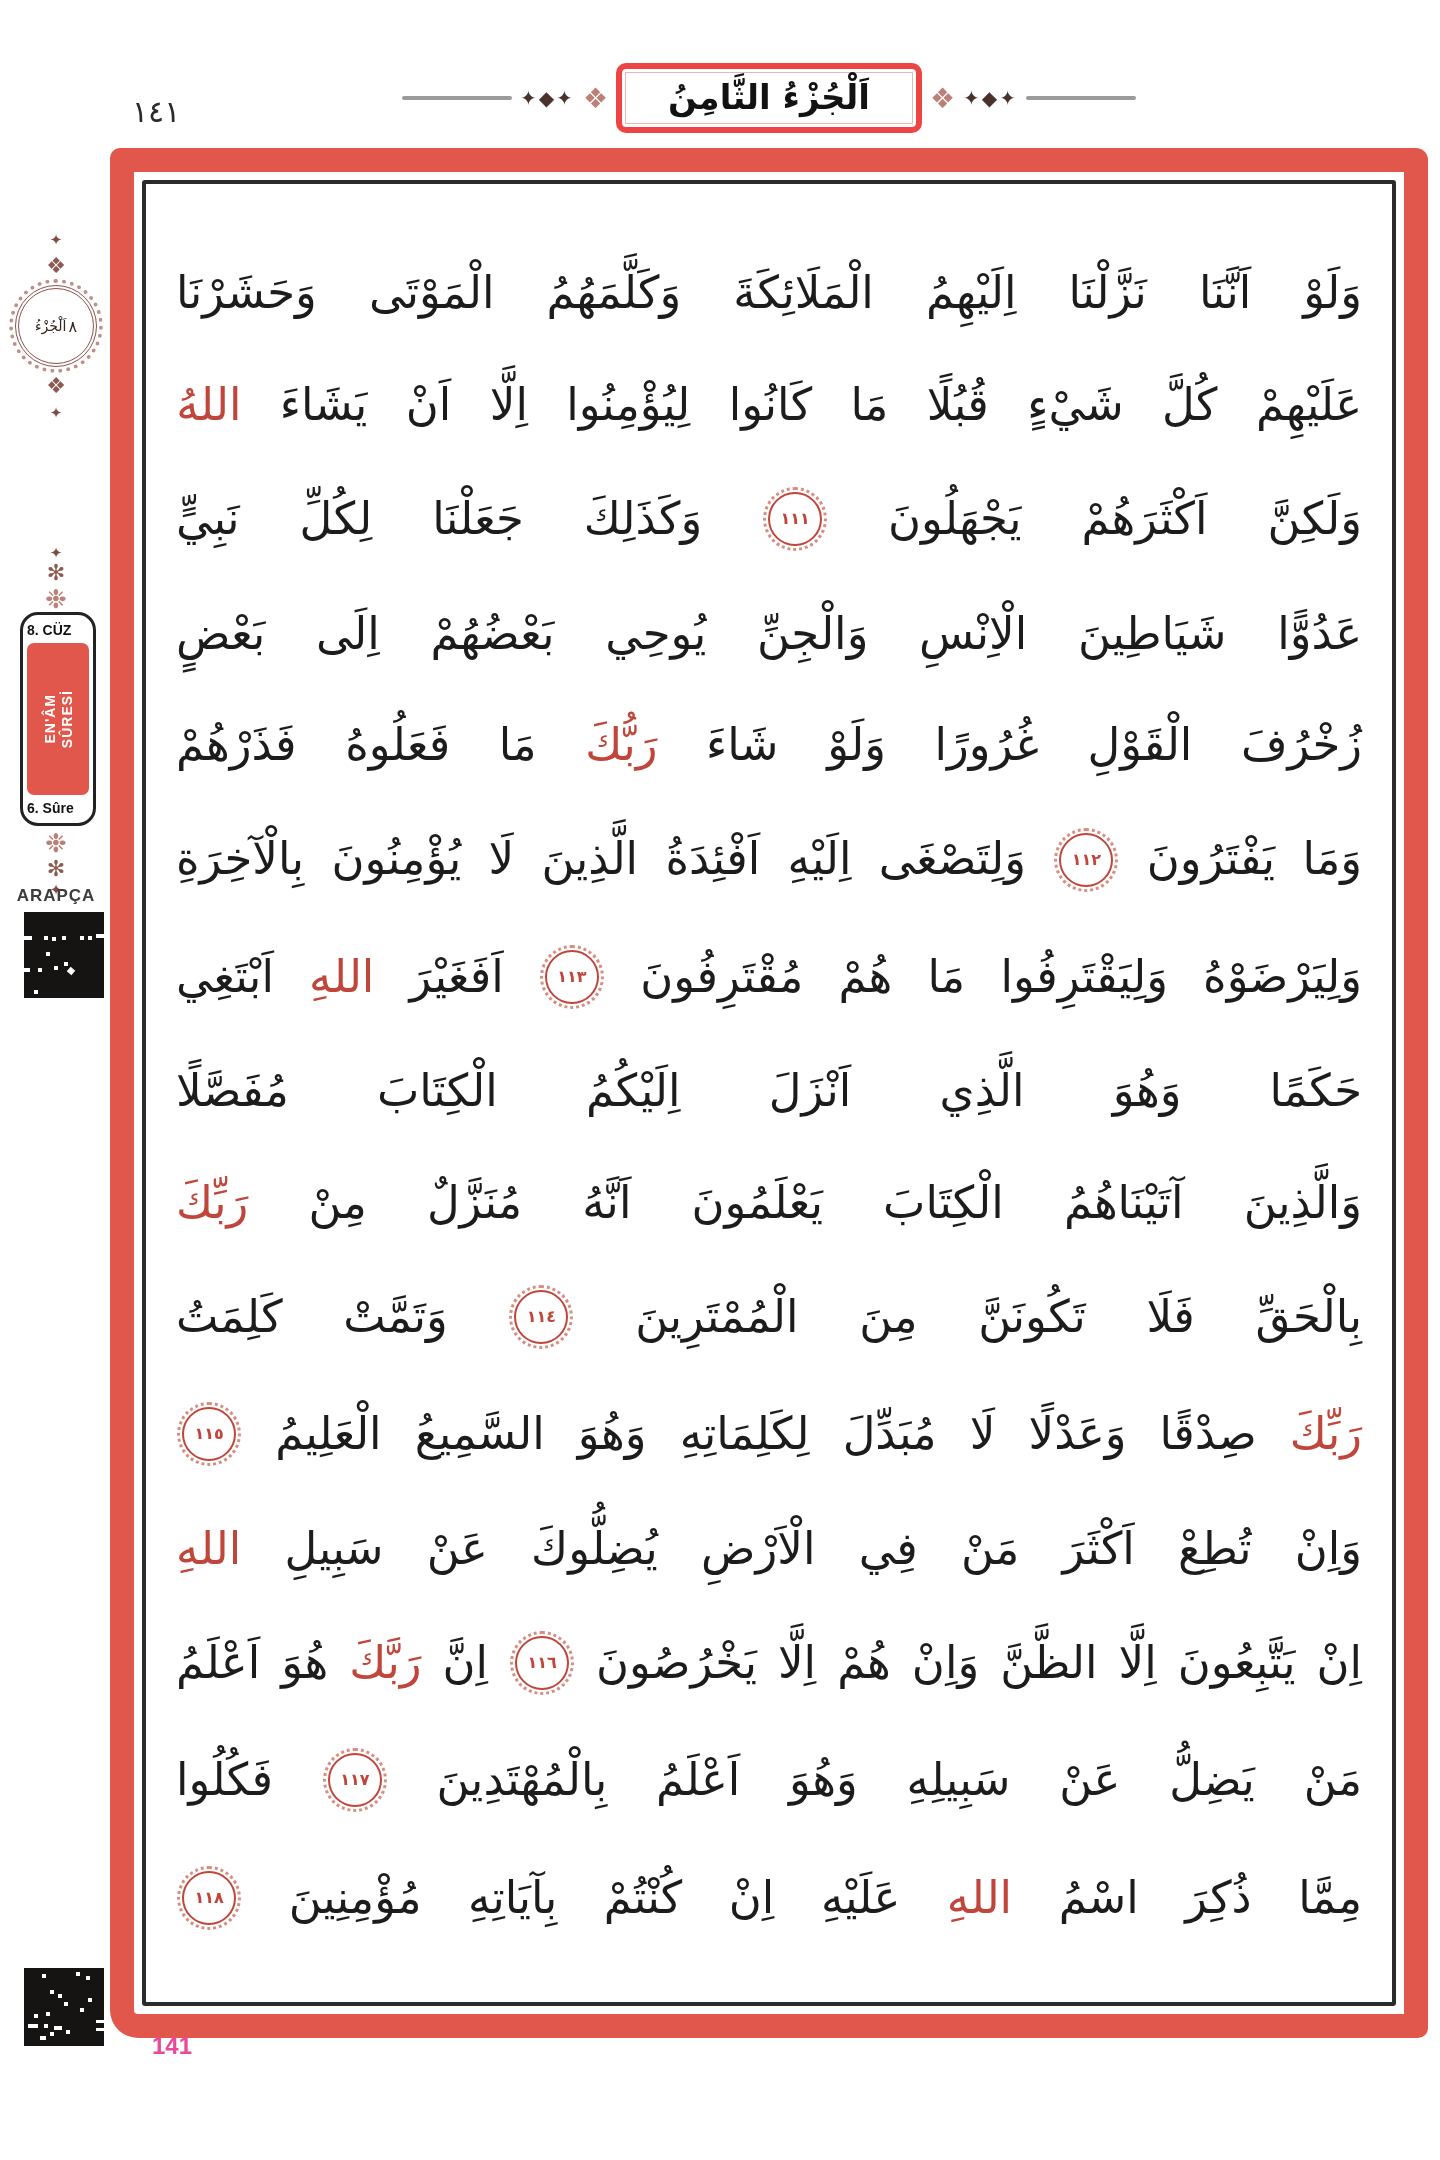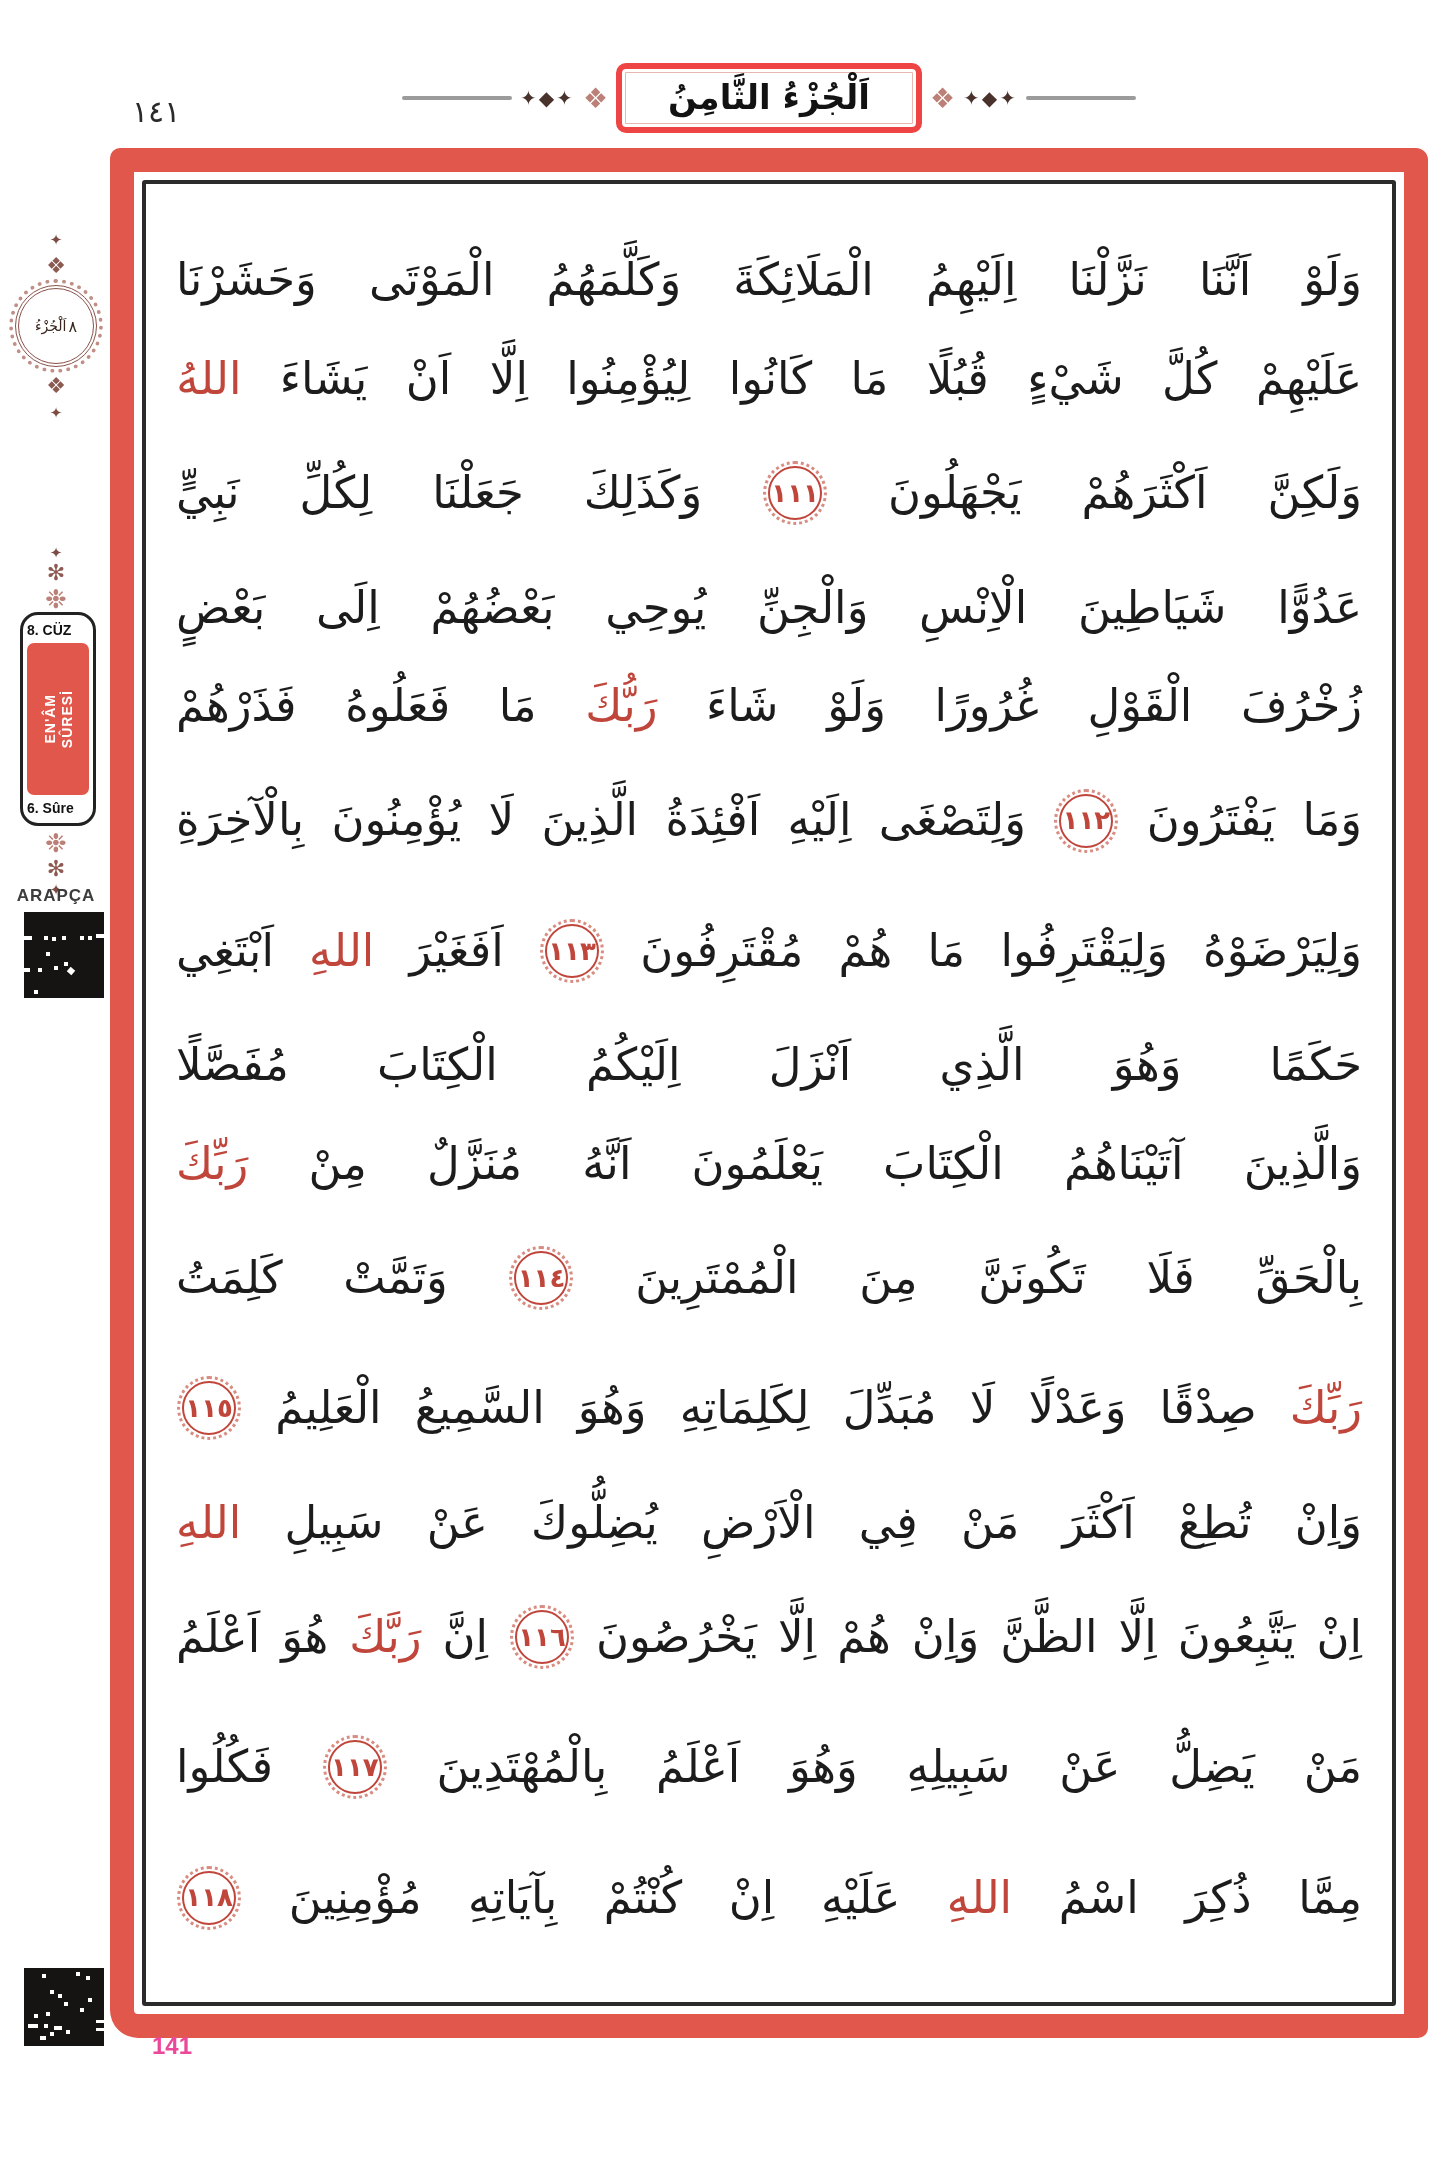--- a/index.html
+++ b/index.html
@@ -72,23 +72,23 @@
   }
   .word.red{color:var(--tred);}
   .verse-badge{
     display:inline-flex;align-items:center;justify-content:center;
     width:54px;height:54px;flex:0 0 auto;
     border-radius:50%;
     border:2px solid var(--tred);
     outline:3px dotted #d88c82;
     outline-offset:2px;
     color:var(--tred);
-    font-size:26px;font-weight:bold;
+    font-size:16px;font-weight:bold;
     background:#fff;
-    margin:17px 6px;
+    margin:4px 6px;
   }
 
   
   .side-center{position:absolute;left:0;width:112px;text-align:center;}
   #stem-top{top:150px;height:352px;display:flex;flex-direction:column;align-items:center;justify-content:center;gap:8px;}
   .g-sm{font-size:15px;color:var(--brown);line-height:1;}
   .g-md{font-size:22px;color:#8d5a51;line-height:1;}
   .g-lg{font-size:26px;color:var(--lightbrown);line-height:1;}
   #juz-medallion{
     width:82px;height:82px;border-radius:50%;

